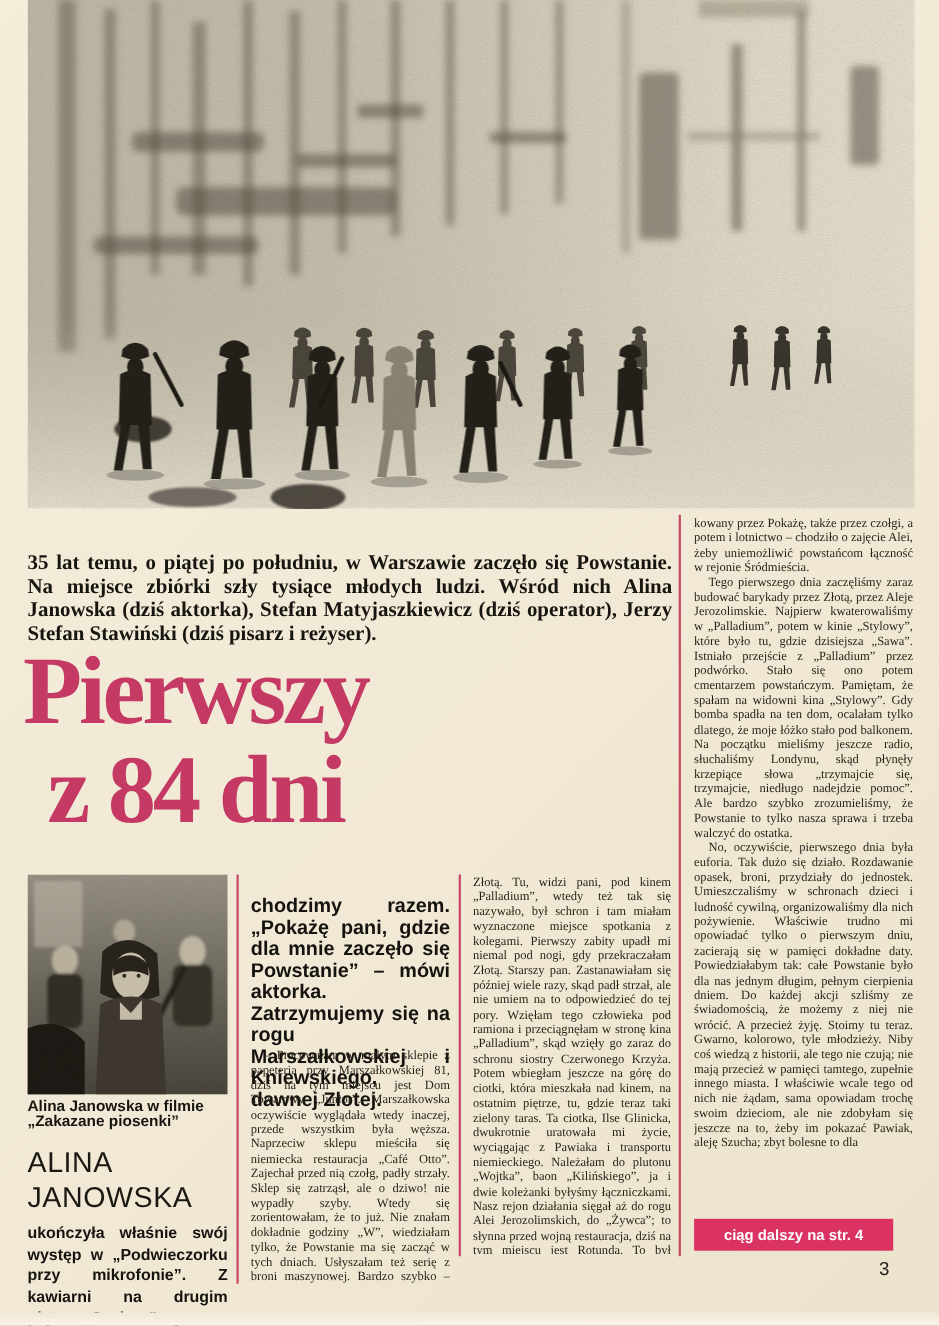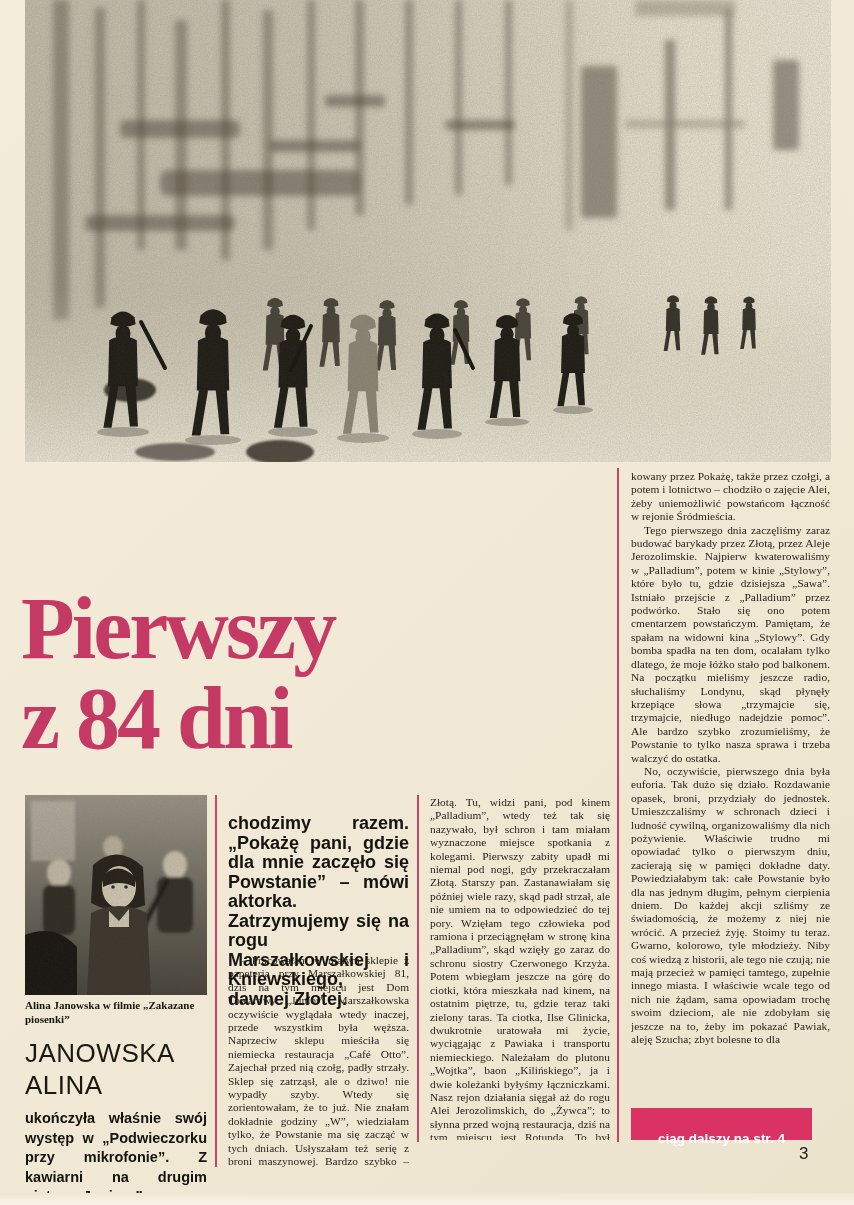--- a/index.html
+++ b/index.html
@@ -13,53 +13,53 @@
     background:linear-gradient(#efe7d2,#faf5e8);}
   .photo-top{position:absolute;left:25px;top:0;width:806px;height:462px;display:block;}
   .lead{
     position:absolute;left:25px;top:482px;width:586px;
     font-family:"Liberation Serif",serif;font-weight:bold;
     font-size:19px;line-height:21.5px;text-align:justify;color:#17150f;
   }
   .headline{
     position:absolute;left:21px;top:584px;color:#c43a64;
     font-family:"Liberation Serif",serif;font-weight:bold;
-    font-size:88px;line-height:90px;letter-spacing:-3px;
+    font-size:88px;line-height:90px;letter-spacing:-3px;text-align:center;
   }
   .rule{position:absolute;width:2px;background:#c84565;}
   .rule-1{left:215px;top:795px;height:372px;}
   .rule-2{left:417px;top:795px;height:347px;}
   .rule-3{left:617px;top:468px;height:674px;}
 
   .body-text{font-size:11.4px;line-height:13.4px;text-align:justify;color:#241f17;}
   .body-text p{margin:0;}
 
   .left-col{position:absolute;left:25px;top:795px;width:182px;}
   .film-photo{width:182px;height:200px;display:block;}
-  .caption{font-family:Liberation Serif, serif;font-weight:bold;
-    font-size:11px;line-height:13.5px;margin-top:4px;color:#17150f;}
+  .caption{font-family:Liberation Sans, sans-serif;font-weight:bold;
+    font-size:14px;line-height:13.5px;margin-top:4px;color:#17150f;}
   .name{font-family:"Liberation Sans",sans-serif;font-weight:400;
     font-size:26px;line-height:32px;letter-spacing:.5px;margin-top:10px;color:#1a1812;}
   .left-bold{font-family:"Liberation Sans",sans-serif;font-weight:bold;
     font-size:14.5px;line-height:19.5px;text-align:justify;margin-top:8px;color:#15130f;}
 
   .col2-lead{position:absolute;left:228px;top:796px;width:181px;
     font-family:"Liberation Sans",sans-serif;font-weight:bold;
     font-size:18px;line-height:19.5px;text-align:justify;color:#15130f;}
   .col2-body{position:absolute;left:228px;top:918px;width:181px;height:250px;overflow:hidden;}
   .col2-body p{text-indent:12px;margin-top:36px;}
   .col3-body{position:absolute;left:430px;top:796px;width:180px;height:344px;overflow:hidden;}
   .col4{position:absolute;left:631px;top:470px;width:199px;height:636px;overflow:hidden;}
   .col4 p + p{text-indent:13px;}
 
   .cont-btn{
     position:absolute;left:631px;top:1108px;width:181px;height:29px;
     background:#da3263;border:none;cursor:pointer;
     color:#ffffff;font-family:"Liberation Sans",sans-serif;font-weight:bold;
-    font-size:13.5px;line-height:29px;text-align:center;padding:16px;
+    font-size:13.5px;line-height:29px;text-align:center;padding:0;
   }
   .page-num{position:absolute;left:799px;top:1144px;
     font-family:"Liberation Sans",sans-serif;font-size:17px;color:#25211a;}
 </style>
 </head>
 <body>
 
 <div class="page">
 
   <svg class="photo-top" viewBox="0 0 806 462" preserveAspectRatio="none" role="img">
@@ -179,20 +179,21 @@
       <ellipse cx="268" cy="432" rx="25" ry="5"></ellipse>
       <ellipse cx="338" cy="438" rx="26" ry="5"></ellipse>
       <ellipse cx="412" cy="434" rx="25" ry="5"></ellipse>
       <ellipse cx="482" cy="422" rx="22" ry="4"></ellipse>
       <ellipse cx="548" cy="410" rx="20" ry="4"></ellipse>
     </g>
 
     <rect width="806" height="462" filter="url(#grain)" opacity="0.5" fill="#000"></rect>
   </svg>
 
+  <p class="lead">35 lat temu, o piątej po południu, w Warszawie zaczęło się Powstanie. Na miejsce zbiórki szły tysiące młodych ludzi. Wśród nich Alina Janowska (dziś aktorka), Stefan Matyjaszkiewicz (dziś operator), Jerzy Stefan Stawiński (dziś pisarz i reżyser).</p>
 
   <div class="headline">
     <div>Pierwszy</div>
     <div>z 84 dni</div>
   </div>
 
   <div class="rule rule-1"></div>
   <div class="rule rule-2"></div>
   <div class="rule rule-3"></div>
 
@@ -226,22 +227,22 @@
       <circle cx="88" cy="92" r="1.8" fill="#2a251d"></circle>
       <circle cx="101" cy="92" r="1.8" fill="#2a251d"></circle>
       <path d="M66,118 Q94,104 122,118 L126,200 L62,200 Z" fill="#3b352c"></path>
       <path d="M84,116 L94,126 L104,114 L104,132 L84,132 Z" fill="#cfc6b2"></path>
 
       <path d="M0,140 Q30,128 52,152 L52,200 L0,200 Z" fill="#17140f"></path>
       <rect width="182" height="200" filter="url(#grain)" opacity="0.4" fill="#000"></rect>
     </svg>
     <p class="caption">Alina Janowska w filmie „Zakazane piosenki”</p>
     <div class="name">
+      <div>ALINA</div>
       <div>JANOWSKA</div>
-      <div>ALINA</div>
     </div>
     <p class="left-bold">ukończyła właśnie swój występ w „Podwieczorku przy mikrofonie”. Z kawiarni na drugim piętrze „Juniora” wy-</p>
   </div>
 
   <p class="col2-lead">chodzimy razem. „Pokażę pani, gdzie dla mnie zaczęło się Powstanie” – mówi aktorka. Zatrzymujemy się na rogu Marszałkowskiej i Kniewskiego, dawnej Złotej.</p>
   <div class="col2-body body-text">
     <p>– Pracowałam w małym sklepie z papeterią przy Marszałkowskiej 81, dziś na tym miejscu jest Dom Towarowy „Junior”. Marszałkowska oczywiście wyglądała wtedy inaczej, przede wszystkim była węższa. Naprzeciw sklepu mieściła się niemiecka restauracja „Café Otto”. Zajechał przed nią czołg, padły strzały. Sklep się zatrząsł, ale o dziwo! nie wypadły szyby. Wtedy się zorientowałam, że to już. Nie znałam dokładnie godziny „W”, wiedziałam tylko, że Powstanie ma się zacząć w tych dniach. Usłyszałam też serię z broni maszynowej. Bardzo szybko – wiedziona jeszcze poczuciem jakiegoś porządku – zamknęłam sklep na kłódkę i tędy pobiegłam na</p>
   </div>
 
   <div class="col3-body body-text">

